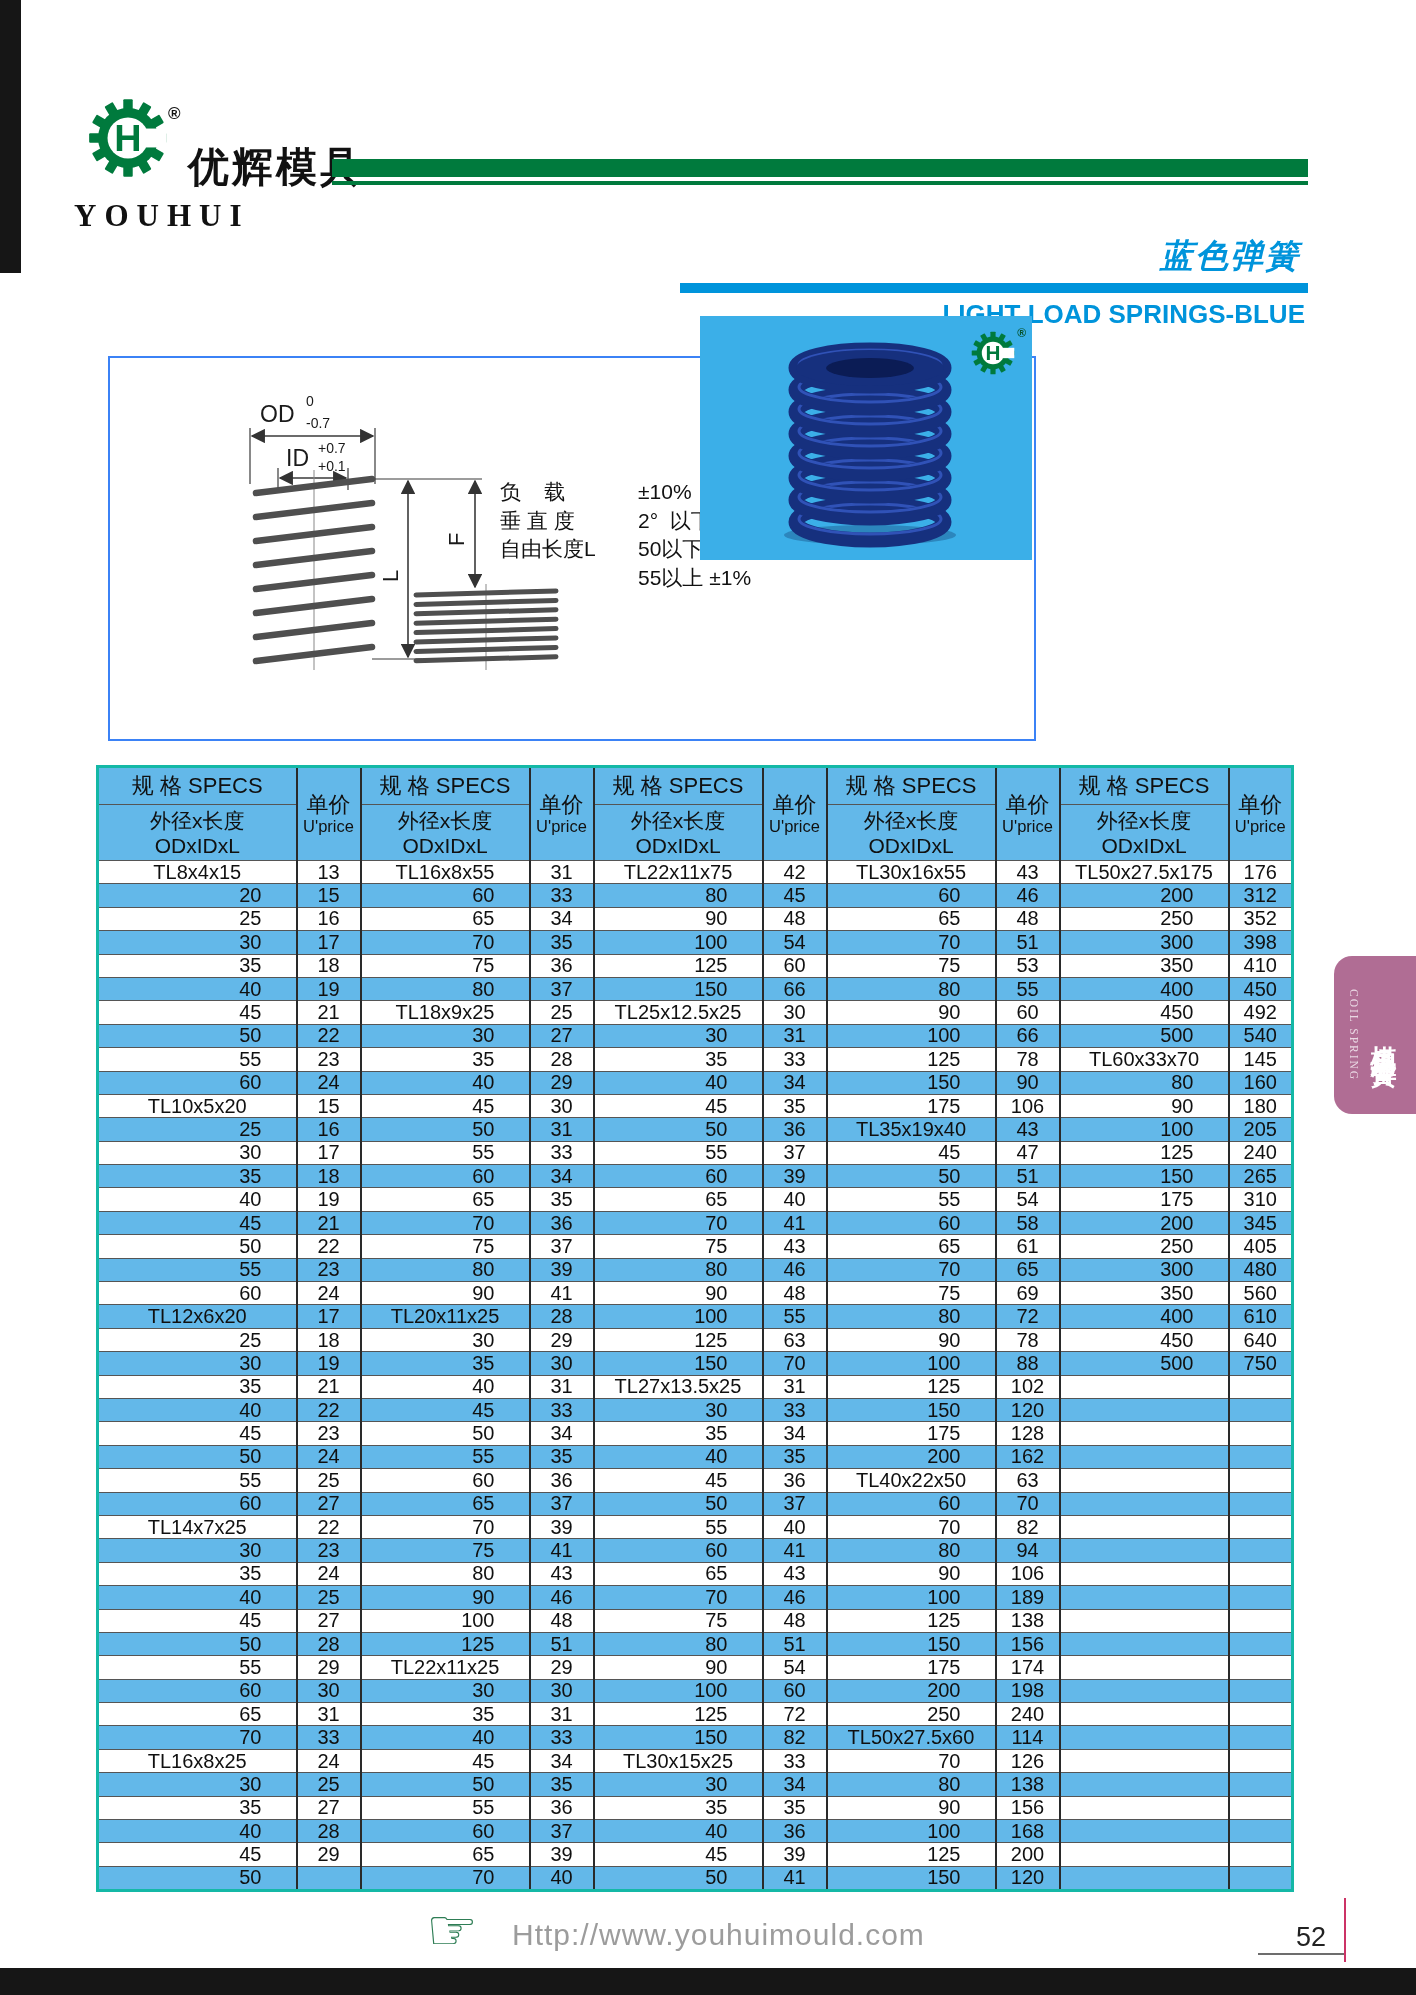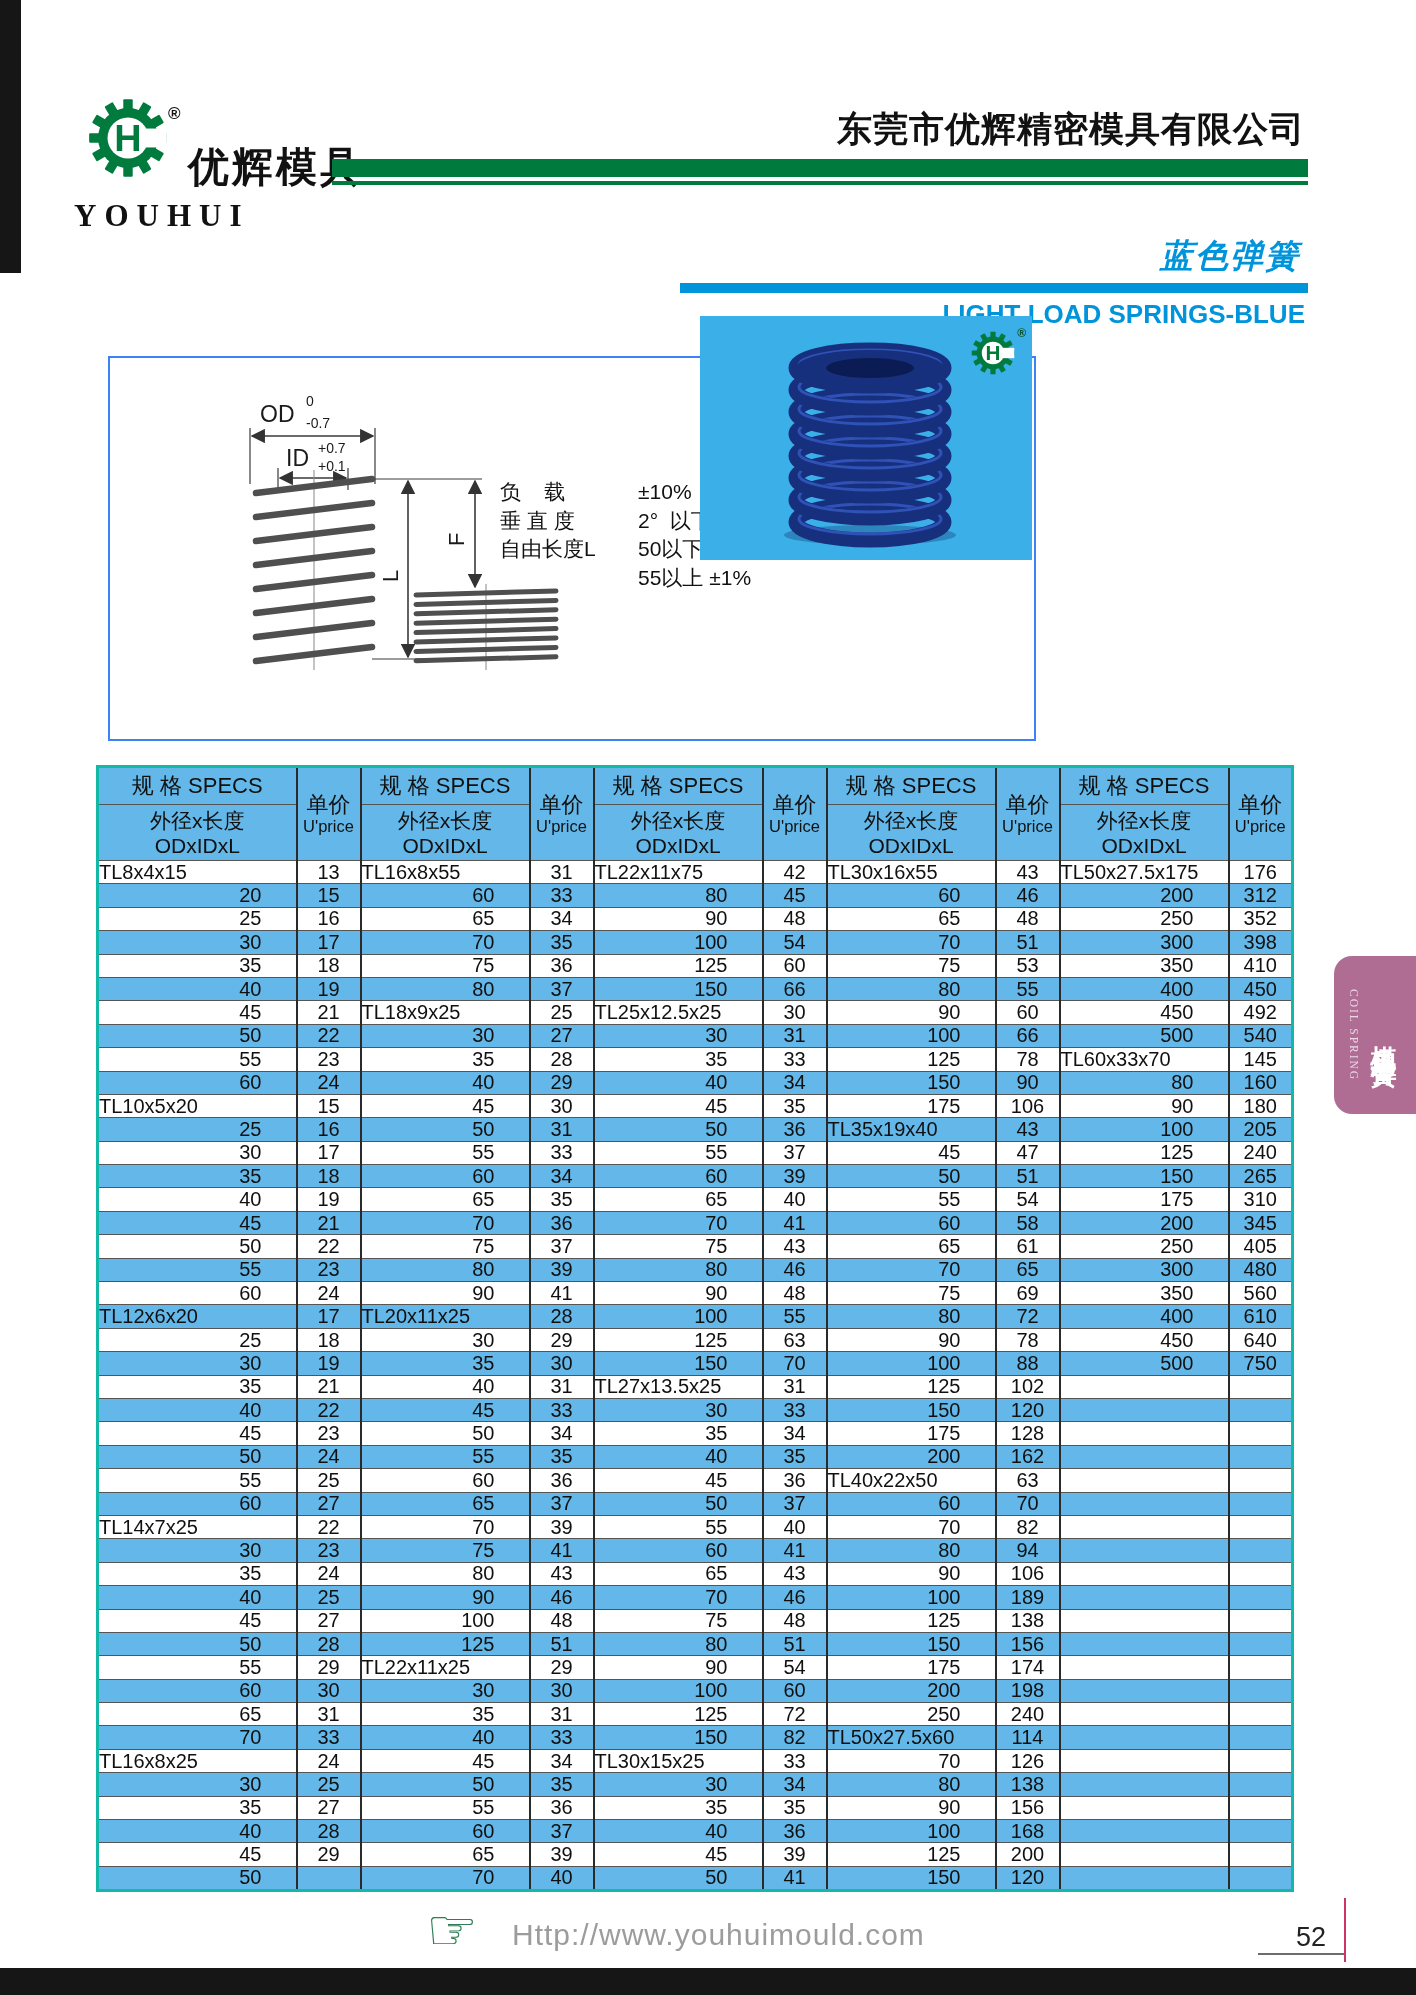--- a/index.html
+++ b/index.html
@@ -44,21 +44,21 @@
   .price-table th,.price-table td{border:1px solid #555;border-left:2px solid #2a2a2a;
                border-right:2px solid #2a2a2a;padding:0;font-weight:normal;color:#101010}
   .price-table thead th{background:var(--table-blue,#63b8e9)}
   .h1 th{height:36px;font-size:22px}
   .h2 th{height:55px;font-size:21px;line-height:25px}
   .ph div:first-child{font-size:22px;line-height:24px}
   .ph .pe{font-size:16.5px;line-height:19px}
   .price-table tbody td{height:22.4px;font-size:20px;line-height:21px}
   .price-table tbody tr:nth-child(even) td{background:var(--table-blue,#63b8e9)}
   td.spec.num{text-align:right;padding-right:34px}
-  td.spec.tl{}
+  td.spec.tl{text-align:center}
   td.price{text-align:center}
   
   .hand{position:absolute;left:426px;top:1896px;font-size:58px;color:#2e7d55}
   .url{position:absolute;left:512px;top:1918px;font-size:30px;color:var(--url-gray,#9c9c9c);letter-spacing:1px}
   .pageno{position:absolute;left:1296px;top:1922px;font-size:27px;color:#222}
   .pline-v{position:absolute;left:1344px;top:1898px;width:2px;height:64px;background:var(--crimson,#cc3366)}
   .pline-h{position:absolute;left:1258px;top:1953px;width:86px;height:2px;background:#6d6d6d}
 </style>
 </head>
 <body>
@@ -84,21 +84,20 @@
         <circle cx="40" cy="40" r="28.5" fill="var(--green)"></circle>
         <circle cx="40" cy="40" r="19.5" fill="#fff"></circle>
         <rect x="57" y="31" width="20" height="18" fill="#fff"></rect>
         <text x="40" y="52.5" font-size="36" font-weight="bold" text-anchor="middle" fill="var(--green)" font-family="Liberation Sans, sans-serif">H</text>
       </svg></div>
   <span class="logo-reg">®</span>
   <div class="logo-cn">优辉模具</div>
   <div class="logo-en">YOUHUI</div>
   <div class="bar-thick"></div>
   <div class="bar-thin"></div>
-  <div class="company-cn">东莞市优辉精密模具有限公司</div>
   <div class="prod-cn">蓝色弹簧</div>
   <div class="bar-blue"></div>
   <div class="prod-en">LIGHT LOAD SPRINGS-BLUE</div>
 
   <div class="diagram-box">
     <svg class="draw" viewBox="0 0 924 381">
       <defs>
         <marker id="ah" viewBox="0 0 10 10" refX="9" refY="5" markerWidth="9" markerHeight="9" orient="auto-start-reverse">
           <path d="M0,0L10,5L0,10z" fill="#333"></path>
         </marker>

